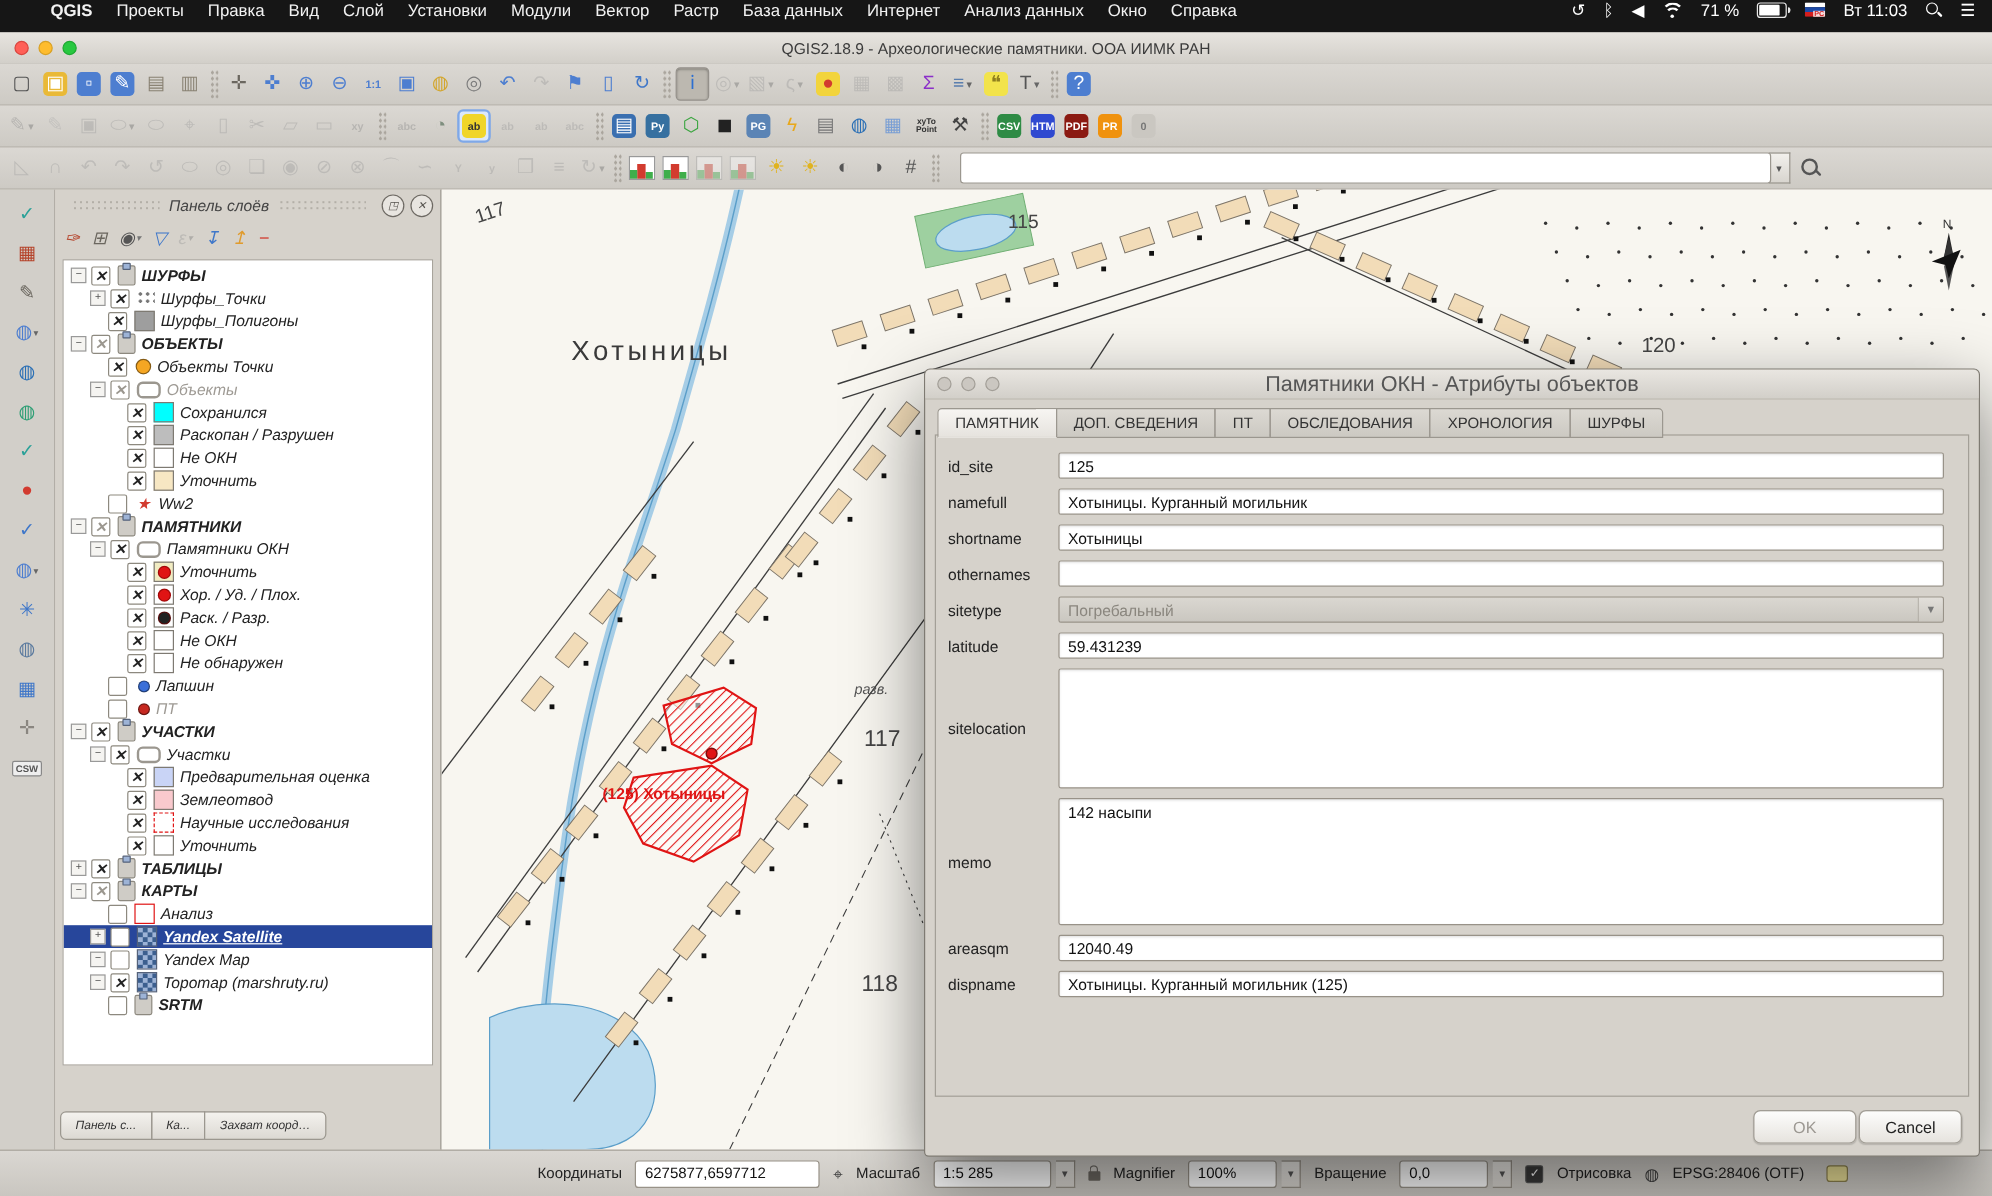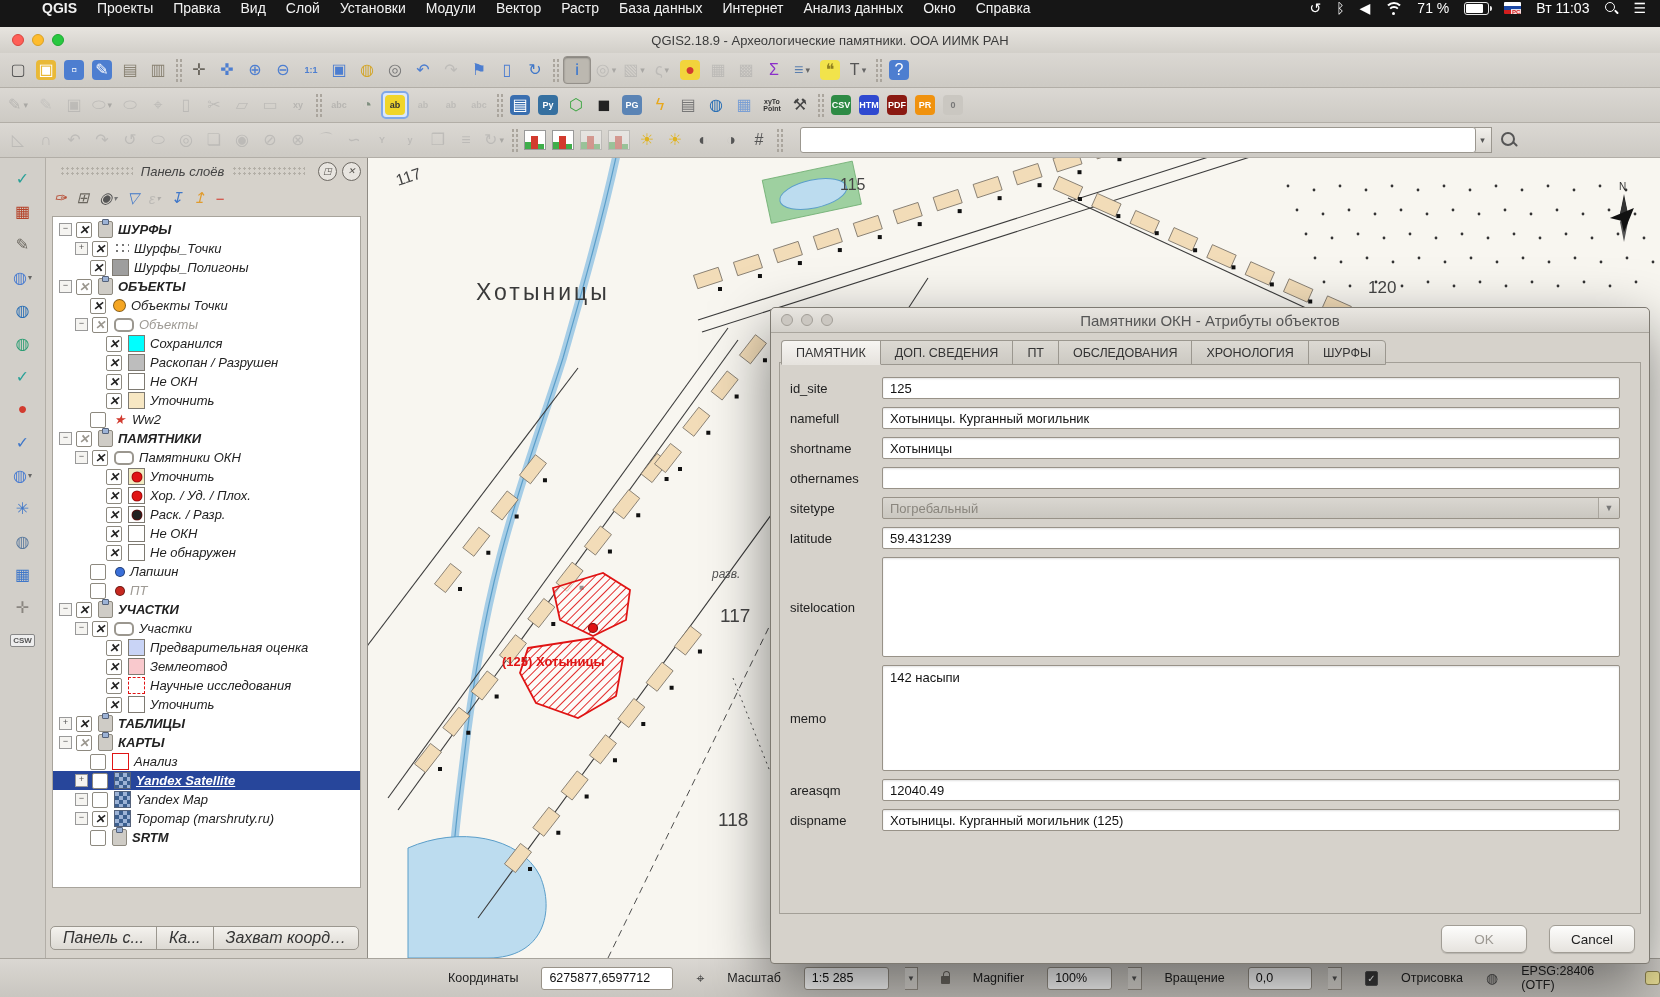--- a/index.html
+++ b/index.html
@@ -104,59 +104,59 @@
   .sym.tile{width:15px;height:15px;border:1px solid #7e7a72;position:relative;background:#fff;}
   .sym.tile .cdot{position:absolute;left:50%;top:50%;width:9px;height:9px;transform:translate(-50%,-50%);border-radius:50%;}
   .hatch-red{background:repeating-linear-gradient(45deg,transparent 0 3px,#e01414 3px 4.4px) #fff;}
   .hatch-blk{background:repeating-linear-gradient(45deg,transparent 0 3px,#444 3px 4.4px) #fff;}
   .hatch-gray{background:repeating-linear-gradient(45deg,transparent 0 3px,#777 3px 4.4px) #fff;}
   .hatch-back{background:repeating-linear-gradient(135deg,transparent 0 3px,#444 3px 4.4px) #fff;}
   .dashv{background:repeating-linear-gradient(90deg,#888 0 1.4px,transparent 1.4px 6px) #fff;}
   .outline-red{border:1.5px dashed #e01414 !important;background:#fff;}
   .rect-red{border:1.5px solid #e01414 !important;background:#fff;}
   #panel-tabs{position:absolute;left:4px;bottom:8px;display:flex;}
-  .ptab{height:22px;border:1px solid #9b978f;background:linear-gradient(#f4f2ee,#dcd9d3);font-size:16px;color:#333;
+  .ptab{height:22px;border:1px solid #9b978f;background:linear-gradient(#f4f2ee,#dcd9d3);font-size:10px;color:#333;
     display:flex;align-items:center;padding:0 12px;margin-right:-1px;margin-top:27px;}
   .ptab:first-child{border-radius:5px 0 0 5px;}
   .ptab:last-child{border-radius:0 5px 5px 0;}
   
   #map{position:absolute;left:368px;top:0;right:0;height:100%;background:#f8f6f0;overflow:hidden;}
   #map svg{position:absolute;left:0;top:0;}
   
   #dialog{position:absolute;left:770px;top:307px;width:878px;height:655px;background:#d6d2cb;
     border:1px solid #7e7a72;border-radius:5px 5px 4px 4px;box-shadow:0 22px 60px rgba(0,0,0,.5);z-index:20;}
   #dlg-title{height:24px;background:linear-gradient(#e9e6e1,#d2cfc9);border-bottom:1px solid #a9a59d;border-radius:5px 5px 0 0;
-    display:flex;align-items:center;justify-content:center;font-size:15px;color:#555;position:relative;text-align:right;}
+    display:flex;align-items:center;justify-content:center;font-size:18px;color:#555;position:relative;text-align:right;}
   #dlg-title .lights{position:absolute;left:10px;top:6px;display:flex;gap:8px;}
   #dlg-title .light{width:12px;height:12px;border-radius:50%;background:#cbc7c1;border:1px solid #a29e97;box-sizing:border-box;}
   #dlg-tabs{position:absolute;left:10px;top:32px;display:flex;z-index:2;}
   .dtab{height:23px;display:flex;align-items:center;padding:0 14px;font-size:12.5px;color:#333;
     border:1px solid #9b978f;background:linear-gradient(#dcd9d3,#ccc9c2);margin-right:-1px;}
   .dtab:first-child{border-radius:4px 0 0 0;}
   .dtab:last-child{border-radius:0 4px 0 0;}
   .dtab.active{background:linear-gradient(#f7f5f2,#e6e3de);position:relative;z-index:3;border-bottom-color:#e6e3de;}
   #dlg-frame{position:absolute;left:8px;right:8px;top:54px;height:552px;border:1px solid #a39f97;background:#d6d2cb;
     padding:14px 20px 0 10px;box-sizing:border-box;overflow:hidden;}
   .frow{display:flex;margin-bottom:8px;}
   .frow .flab{width:92px;font-size:13px;color:#222;padding-top:4px;flex:none;}
   .frow.tall .flab{display:flex;align-items:center;padding-top:0;}
   .fval{flex:1;background:#fff;border:1px solid #989288;border-radius:2px;min-height:22px;font-size:13px;color:#111;
     padding:2px 7px;box-sizing:border-box;display:flex;align-items:center;box-shadow:inset 0 1px 2px rgba(0,0,0,.12);}
   .fval.area{align-items:flex-start;padding-top:4px;}
   .fval.combo{background:linear-gradient(#dad7d1,#cac7c0);color:#8a867e;position:relative;box-shadow:none;}
   .fval.combo .carr{position:absolute;right:0;top:0;bottom:0;width:20px;border-left:1px solid #a9a59d;
     display:flex;align-items:center;justify-content:center;font-size:9px;color:#777;background:linear-gradient(#e2dfda,#ccc9c2);border-radius:0 2px 2px 0;}
-  #dlg-btns{position:absolute;right:14px;bottom:10px;display:flex;gap:22px;}
+  #dlg-btns{position:absolute;right:14px;bottom:10px;display:flex;gap:2px;}
   .dbtn{min-width:84px;height:26px;border:1px solid #a19d95;border-radius:6px;background:linear-gradient(#fdfdfc,#e6e3de);
     display:flex;align-items:center;justify-content:center;font-size:13.5px;color:#222;box-shadow:0 1px 1px rgba(0,0,0,.15);}
   .dbtn.dim{color:#9c9892;}
   
   #statusbar{position:absolute;left:0;bottom:0;width:100%;height:39px;background:linear-gradient(#dad7d2,#c9c6c0);
     border-top:1px solid #a8a49c;display:flex;align-items:center;font-size:12.5px;color:#222;
-    padding-left:448px;box-sizing:border-box;gap:23px;z-index:10;}
+    padding-left:448px;box-sizing:border-box;gap:11px;z-index:10;}
   .sb-box{background:#fff;border:1px solid #989288;border-radius:3px;height:21px;display:flex;align-items:center;
     padding:0 7px;font-size:12.5px;color:#111;}
   .sb-dd{width:15px;height:21px;border:1px solid #989288;border-left:none;background:linear-gradient(#f2f0ec,#d8d5cf);
     display:flex;align-items:center;justify-content:center;font-size:8px;color:#555;margin-left:-7px;}
   .sb-ic{font-size:14px;color:#444;}
   .lock{width:10px;height:8px;background:#6d6963;border-radius:1px;position:relative;margin-top:4px;}
   .lock:before{content:"";position:absolute;left:1.5px;top:-5px;width:7px;height:6px;border:1.6px solid #6d6963;border-bottom:none;border-radius:4px 4px 0 0;box-sizing:border-box;}
   .sb-cb{width:13px;height:13px;border:1px solid #555;background:#3a3a3a;color:#fff;font-size:10px;display:flex;align-items:center;justify-content:center;border-radius:2px;}
   .bubble{width:16px;height:12px;background:#efe49a;border:1px solid #8f8450;border-radius:3px;position:relative;}
   .bubble:before{content:"";position:absolute;left:3px;bottom:-4px;border:4px solid transparent;border-top-color:#efe49a;border-left-width:2px;border-right-width:2px;}

